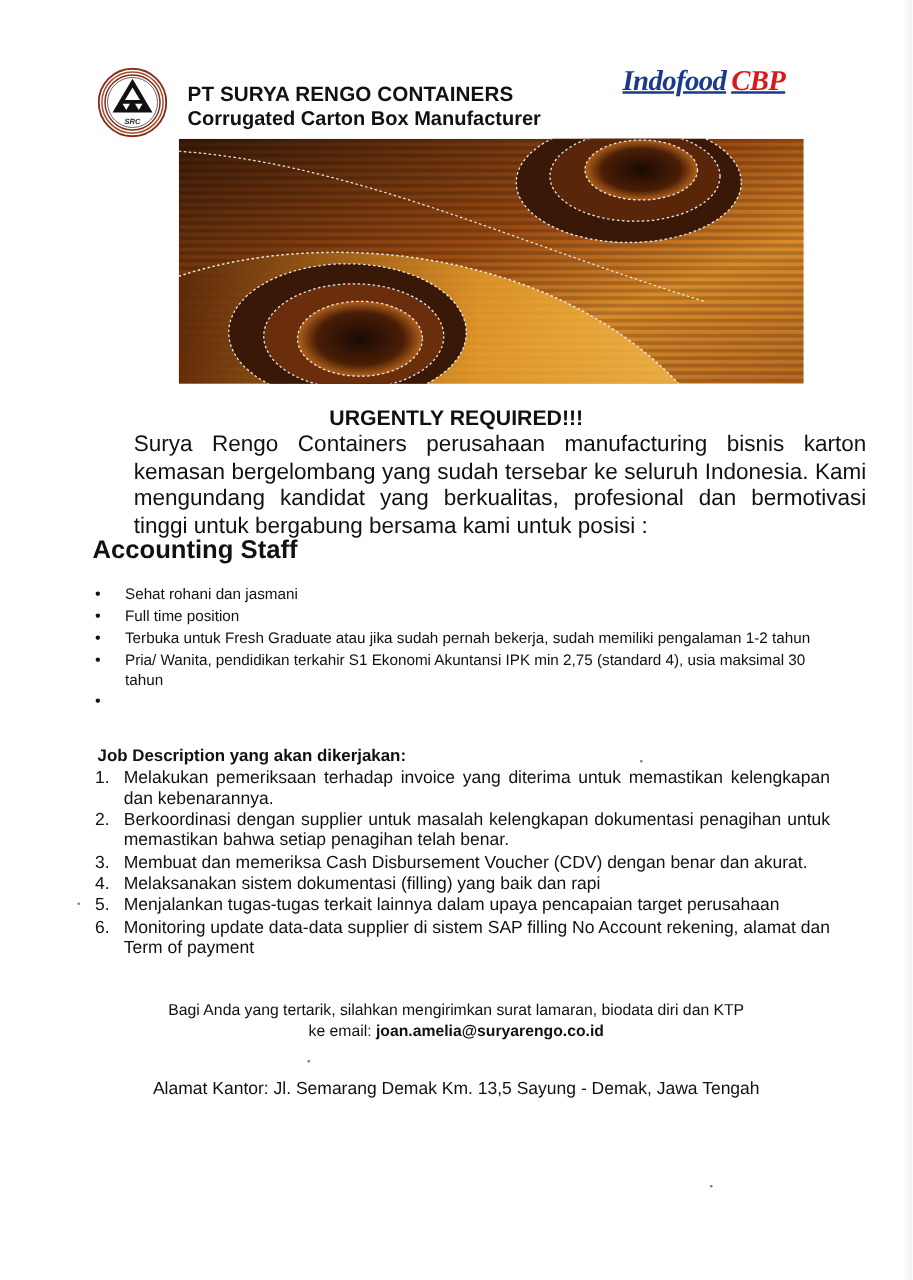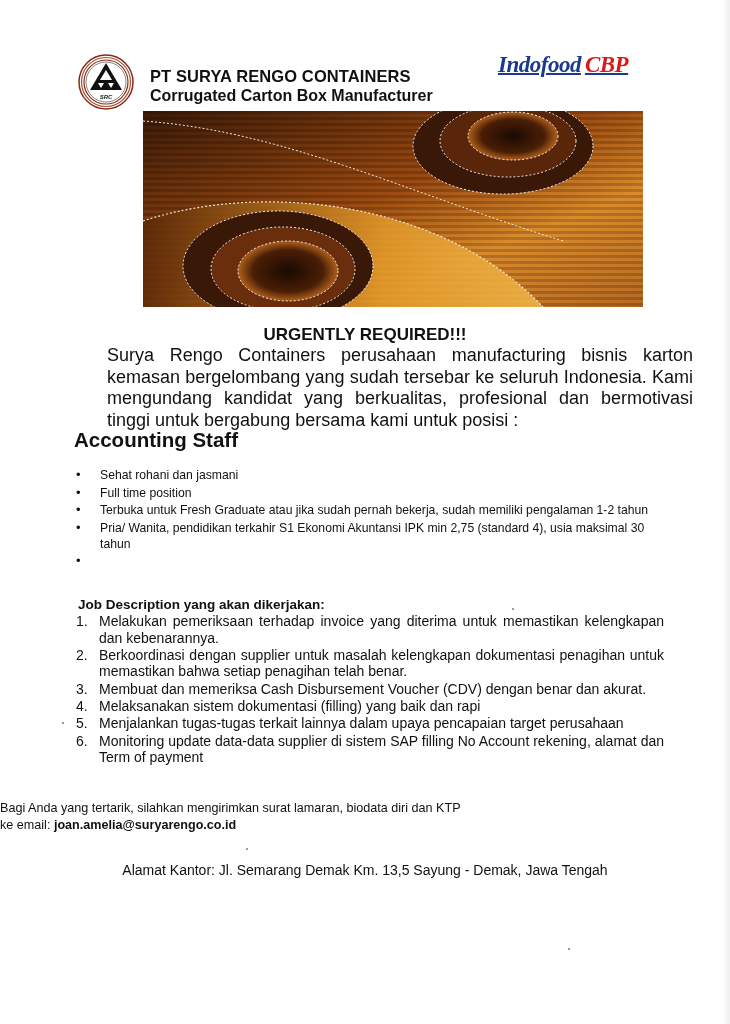--- a/index.html
+++ b/index.html
@@ -26,21 +26,21 @@
   .position { position: absolute; left: 74px; top: 428px; font-weight: bold; font-size: 20.5px; }
   .reqs { position: absolute; left: 74px; top: 467px; width: 590px; margin: 0; padding: 0; list-style: none;
     font-size: 12.2px; line-height: 16.2px; }
   .reqs li { position: relative; padding-left: 26px; margin-bottom: 1.3px; }
   .reqs li .dot { position: absolute; left: 2px; top: 0; font-size: 13px; }
   .jd-title { position: absolute; left: 78px; top: 597px; font-weight: bold; font-size: 13.5px; }
   .jd { position: absolute; left: 74px; top: 613px; width: 590px; margin: 0; padding: 0; list-style: none;
     font-size: 14px; line-height: 16.6px; }
   .jd li { position: relative; padding-left: 25px; text-align: justify; margin-bottom: 0.7px; }
   .jd li .num { position: absolute; left: 2px; top: 0; }
-  .contact { position: absolute; left: 0; width: 730px; top: 800px; text-align: left; font-size: 12.6px; line-height: 17px; }
+  .contact { position: absolute; left: 0; width: 730px; top: 800px; text-align: center; font-size: 12.6px; line-height: 17px; }
   .contact .email { font-weight: bold; }
   .address { position: absolute; left: 0; width: 730px; top: 862px; text-align: center; font-size: 14px; }
   .address .lbl { font-weight: normal; }
   .speck { position: absolute; width: 2px; height: 2px; background: #777; border-radius: 50%; }
 </style>
 </head>
 <body>
 
 <div class="page-edge"></div>
 

